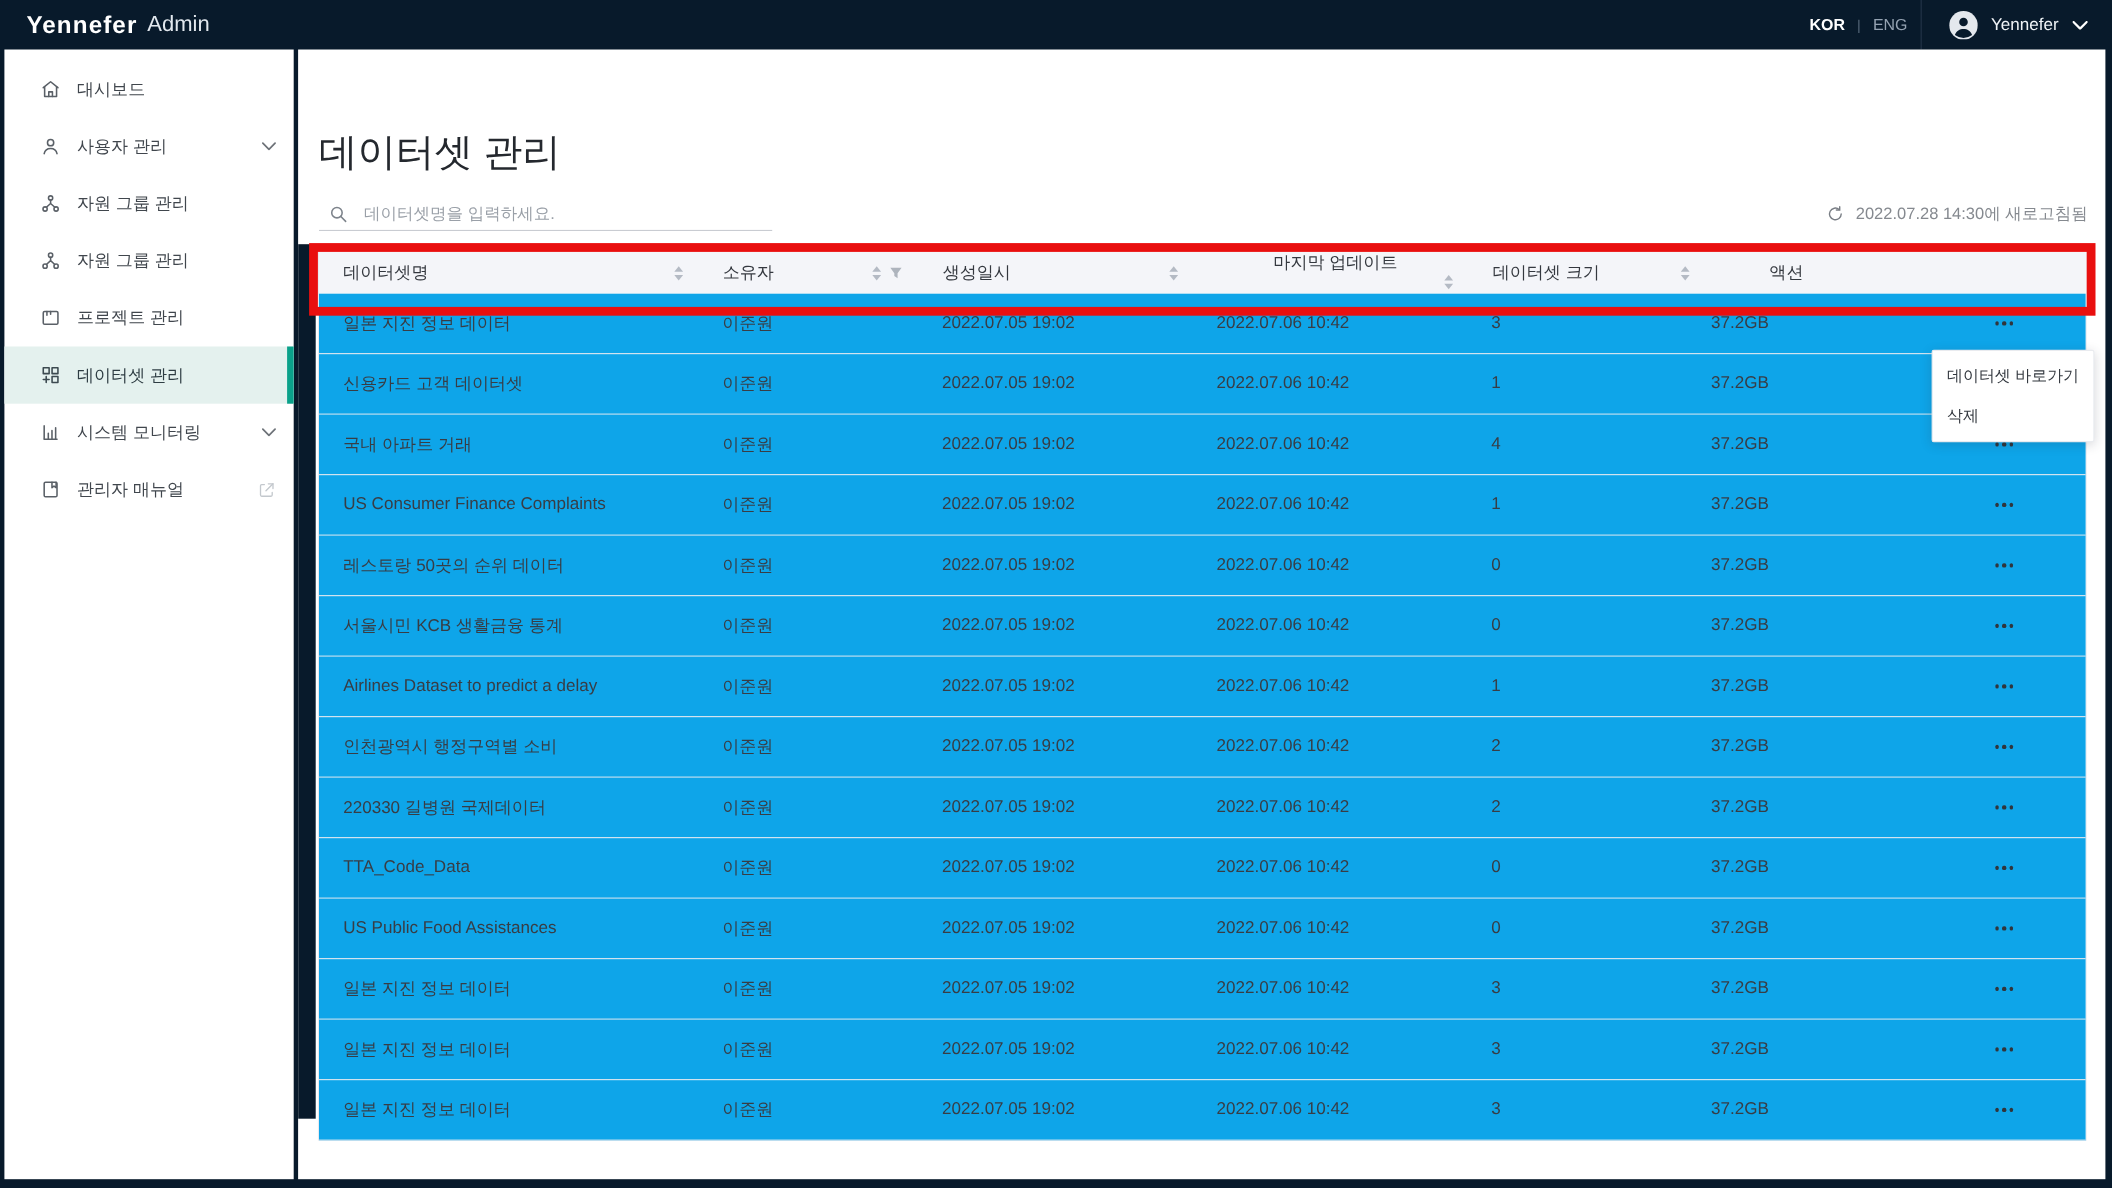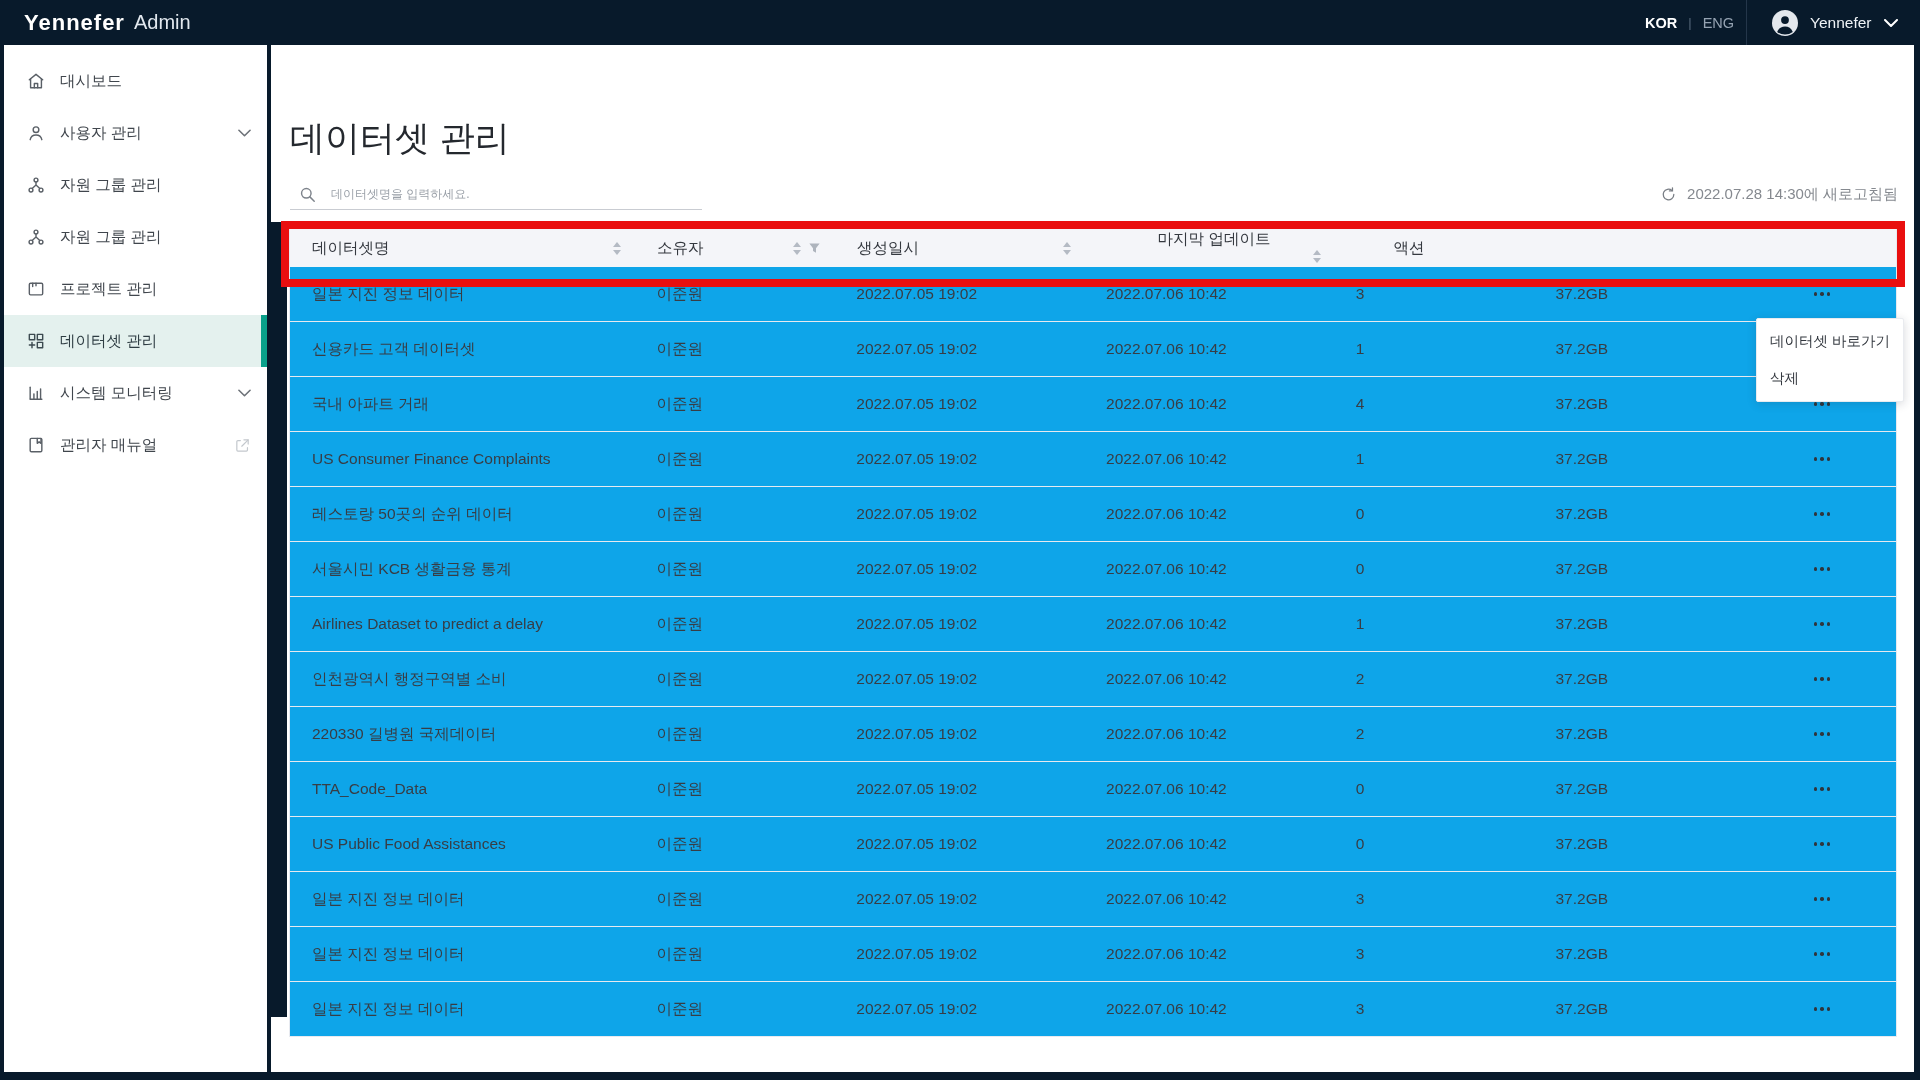--- a/index.html
+++ b/index.html
@@ -17,36 +17,36 @@
   .lang-eng{color:#95a3b2;cursor:pointer;}
   .topbar-divider{position:absolute;left:1746px;top:0;width:1px;height:45px;background:#24364a;}
   .user{position:absolute;left:1772px;top:0;height:45px;display:flex;align-items:center;gap:12px;cursor:pointer;}
   .avatar{display:flex;}
   .user-name{color:#eff3f6;font-size:15.5px;}
   .chev{color:#ffffff;display:flex;}
 
   
   .sidebar{position:absolute;left:4px;top:45px;width:263px;height:1027px;background:#ffffff;}
   .menu{padding-top:10px;}
-  .menu-item{position:relative;height:52px;display:flex;align-items:center;padding-left:22px;cursor:pointer;box-sizing:border-box;}
+  .menu-item{position:relative;height:52px;display:flex;align-items:center;padding-left:32px;cursor:pointer;box-sizing:border-box;}
   .mi-icon{width:20px;height:20px;color:#5a6067;display:flex;flex:0 0 auto;}
   .mi-label{margin-left:14px;font-size:15.5px;color:#40464d;}
   .mi-trail{position:absolute;right:16px;color:#6d7278;display:flex;}
   .mi-trail.light{color:#c3c8cd;}
   .menu-item.active{background:var(--active-bg,#e4f1ee);border-right:6px solid var(--accent,#0aa18a);}
   .menu-item.active .mi-label{color:#2e3d43;}
   .menu-item.active .mi-icon{color:#3c4a50;}
 
   
   .content{position:absolute;left:271px;top:45px;width:1643px;height:1027px;background:#ffffff;overflow:hidden;}
   .page-title{position:absolute;left:19px;top:70px;margin:0;font-size:35px;font-weight:500;color:#24282e;}
   .search{position:absolute;left:19px;top:134px;width:412px;height:30px;border-bottom:1px solid #c9ccd2;
     display:flex;align-items:center;gap:12px;color:#7d838b;}
   .search .icon{margin-left:8px;display:flex;}
-  .search-input{border:none;outline:none;flex:1;font-size:12px;color:#15803d;background:transparent;font-family:inherit;}
+  .search-input{border:none;outline:none;flex:1;font-size:15px;color:#15803d;background:transparent;font-family:inherit;}
   .search-input::placeholder{color:#9aa0a8;}
   .refresh{position:absolute;right:16px;top:140px;display:flex;align-items:center;gap:10px;color:#85898f;font-size:15px;}
   .refresh .icon{display:flex;color:#787d84;cursor:pointer;}
 
   
   .table{position:absolute;left:18px;top:184px;width:1608px;box-sizing:border-box;
     border-left:1px solid var(--row-border,#e7eaf0);border-right:1px solid var(--row-border,#e7eaf0);}
   .thead{display:flex;height:38px;background:var(--header-bg,#f4f5f9);align-items:center;}
   .th,.td{box-sizing:border-box;}
   .th{display:flex;align-items:center;height:100%;padding:0 14px 0 22px;font-size:15.5px;color:#34383f;cursor:pointer;}
@@ -271,20 +271,29 @@
           </div>
           <div class="th" style="width: 250px; flex-direction: column;">
             <span class="lbl">마지막 업데이트</span>
             <span class="icons">
               <span class="sort">
                 <i class="tri up"></i>
                 <i class="tri down"></i>
               </span>
             </span>
           </div>
+          <div class="th" style="width: 215px;">
+            <span class="lbl">데이터셋 크기</span>
+            <span class="icons">
+              <span class="sort">
+                <i class="tri up"></i>
+                <i class="tri down"></i>
+              </span>
+            </span>
+          </div>
           <div class="th center" style="width: 148px;">
             <span class="lbl">액션</span>
           </div>
         </div>
       <div class="tbody">
           <div class="row">
             <div class="td" style="width: 345px;">일본 지진 정보 데이터</div>
             <div class="td" style="width: 200px;">이준원</div>
             <div class="td" style="width: 250px;">2022.07.05 19:02</div>
             <div class="td" style="width: 250px;">2022.07.06 10:42</div>

